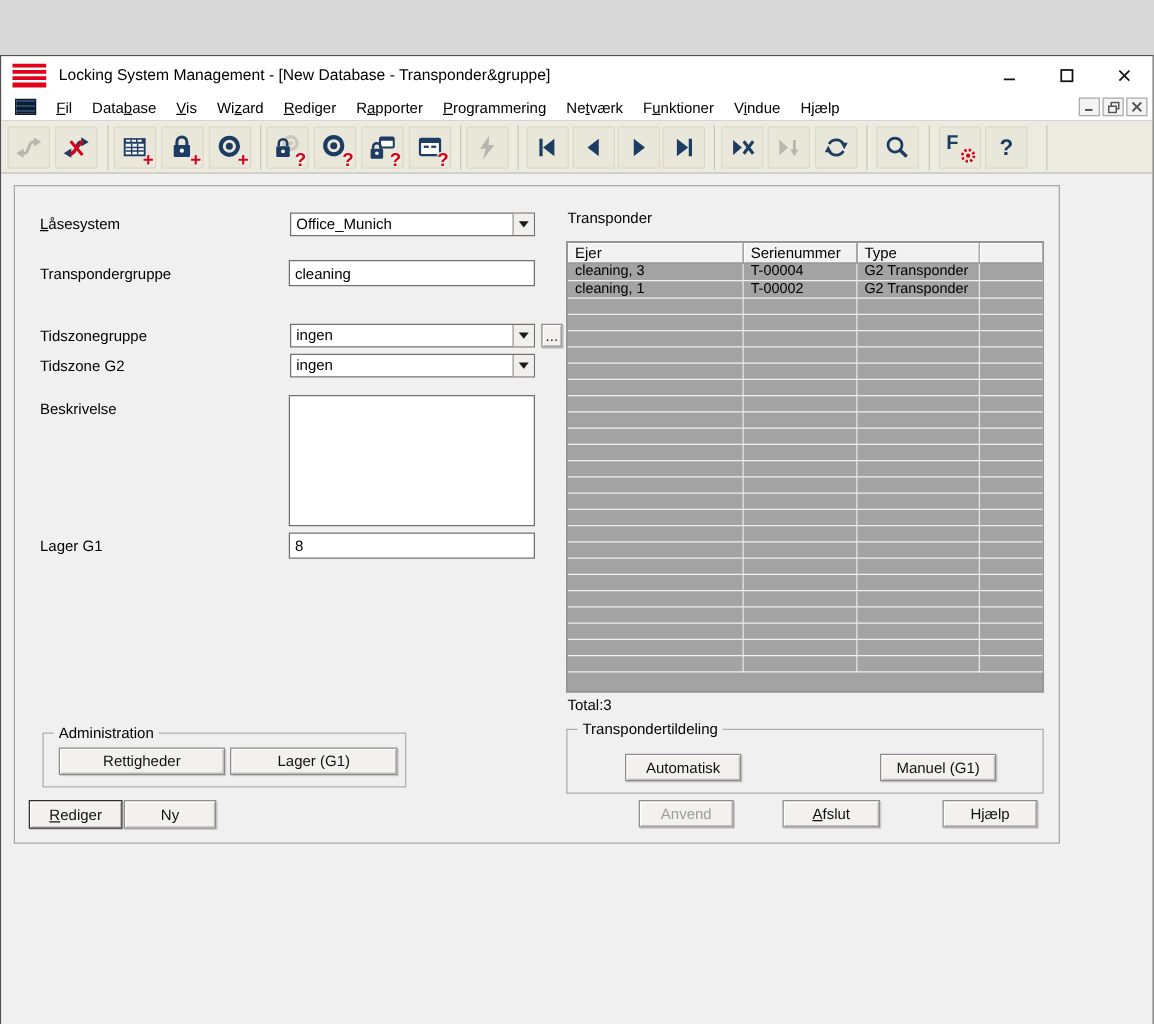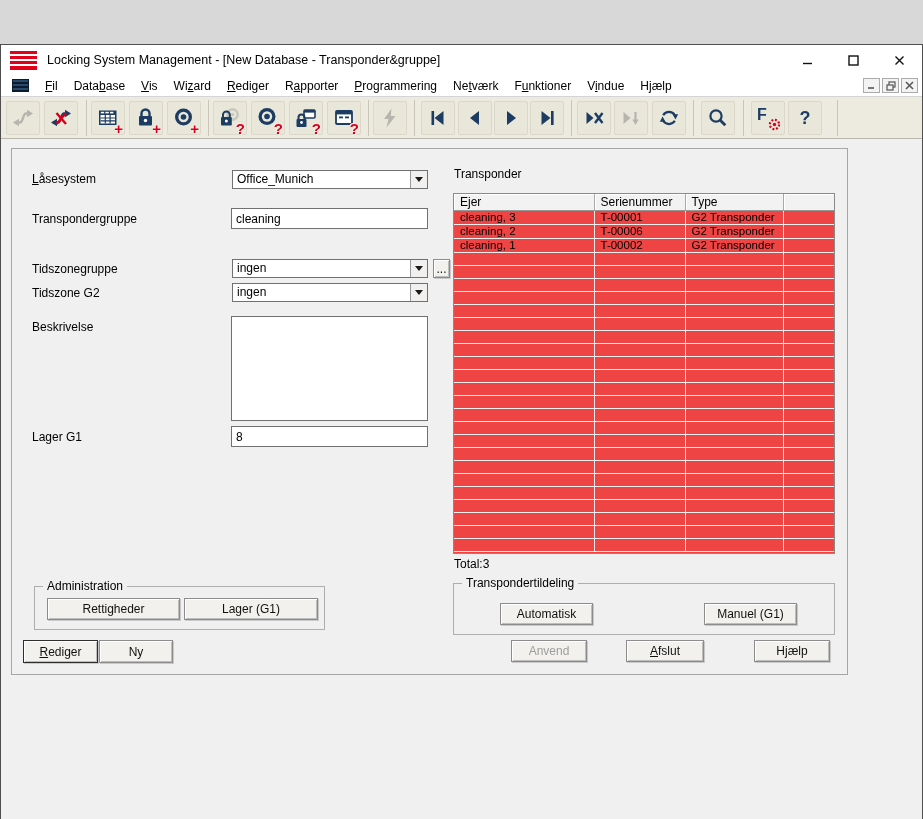--- a/index.html
+++ b/index.html
@@ -56,21 +56,21 @@
   .btn{position:absolute;background:#f2f1ed;border:1px solid #8c8c8c;color:#111;font-size:12px;
        display:flex;align-items:center;justify-content:center;
        box-shadow:inset 1px 1px 0 #ffffff,inset -1px -1px 0 #bdbdbd,1px 1px 0 #c9c9c9;white-space:nowrap;}
   .btn.default{border-color:#2e2e2e;}
   .btn.disabled{color:#9d9d9d;}
 
   .gbox{position:absolute;border:1px solid #aeaeae;}
   .glegend{position:absolute;top:-8px;left:8px;background:#f0f0f0;padding:0 4px;font-size:12px;white-space:nowrap;}
 
   
-  .twrap{position:absolute;border:1px solid #8a8a8a;background:#ef4444;overflow:hidden;}
+  .twrap{position:absolute;border:1px solid #8a8a8a;background:#a3a3a3;overflow:hidden;}
   table.grid{border-collapse:collapse;table-layout:fixed;width:380px;}
   table.grid th{height:16px;background:#f2f2f2;border-right:1px solid #a9a9a9;border-bottom:1px solid #979797;
                 box-shadow:inset 1px 1px 0 #ffffff;font-weight:400;font-size:12px;text-align:left;padding:0 0 0 6px;
                 overflow:hidden;white-space:nowrap;}
   table.grid td{height:13px;line-height:13px;font-size:11.5px;padding:0 0 0 6px;border-right:1px solid #e8e8e8;
                 border-bottom:1px solid #efefef;overflow:hidden;white-space:nowrap;}
 
   
   .statusbar{position:absolute;left:0;top:800px;width:100%;height:19px;background:#b91c1c;border-top:1px solid #c9c9c9;
              font-size:12px;}
@@ -350,27 +350,21 @@
             <tr>
               <th>Ejer</th>
               <th>Serienummer</th>
               <th>Type</th>
               <th></th>
             </tr>
           </thead>
           <tbody>
               <tr>
                 <td>cleaning, 3</td>
-                <td>T-00001</td>
-                <td>G2 Transponder</td>
-                <td></td>
-              </tr>
-              <tr>
-                <td>cleaning, 2</td>
-                <td>T-00006</td>
+                <td>T-00004</td>
                 <td>G2 Transponder</td>
                 <td></td>
               </tr>
               <tr>
                 <td>cleaning, 1</td>
                 <td>T-00002</td>
                 <td>G2 Transponder</td>
                 <td></td>
               </tr>
               <tr>

